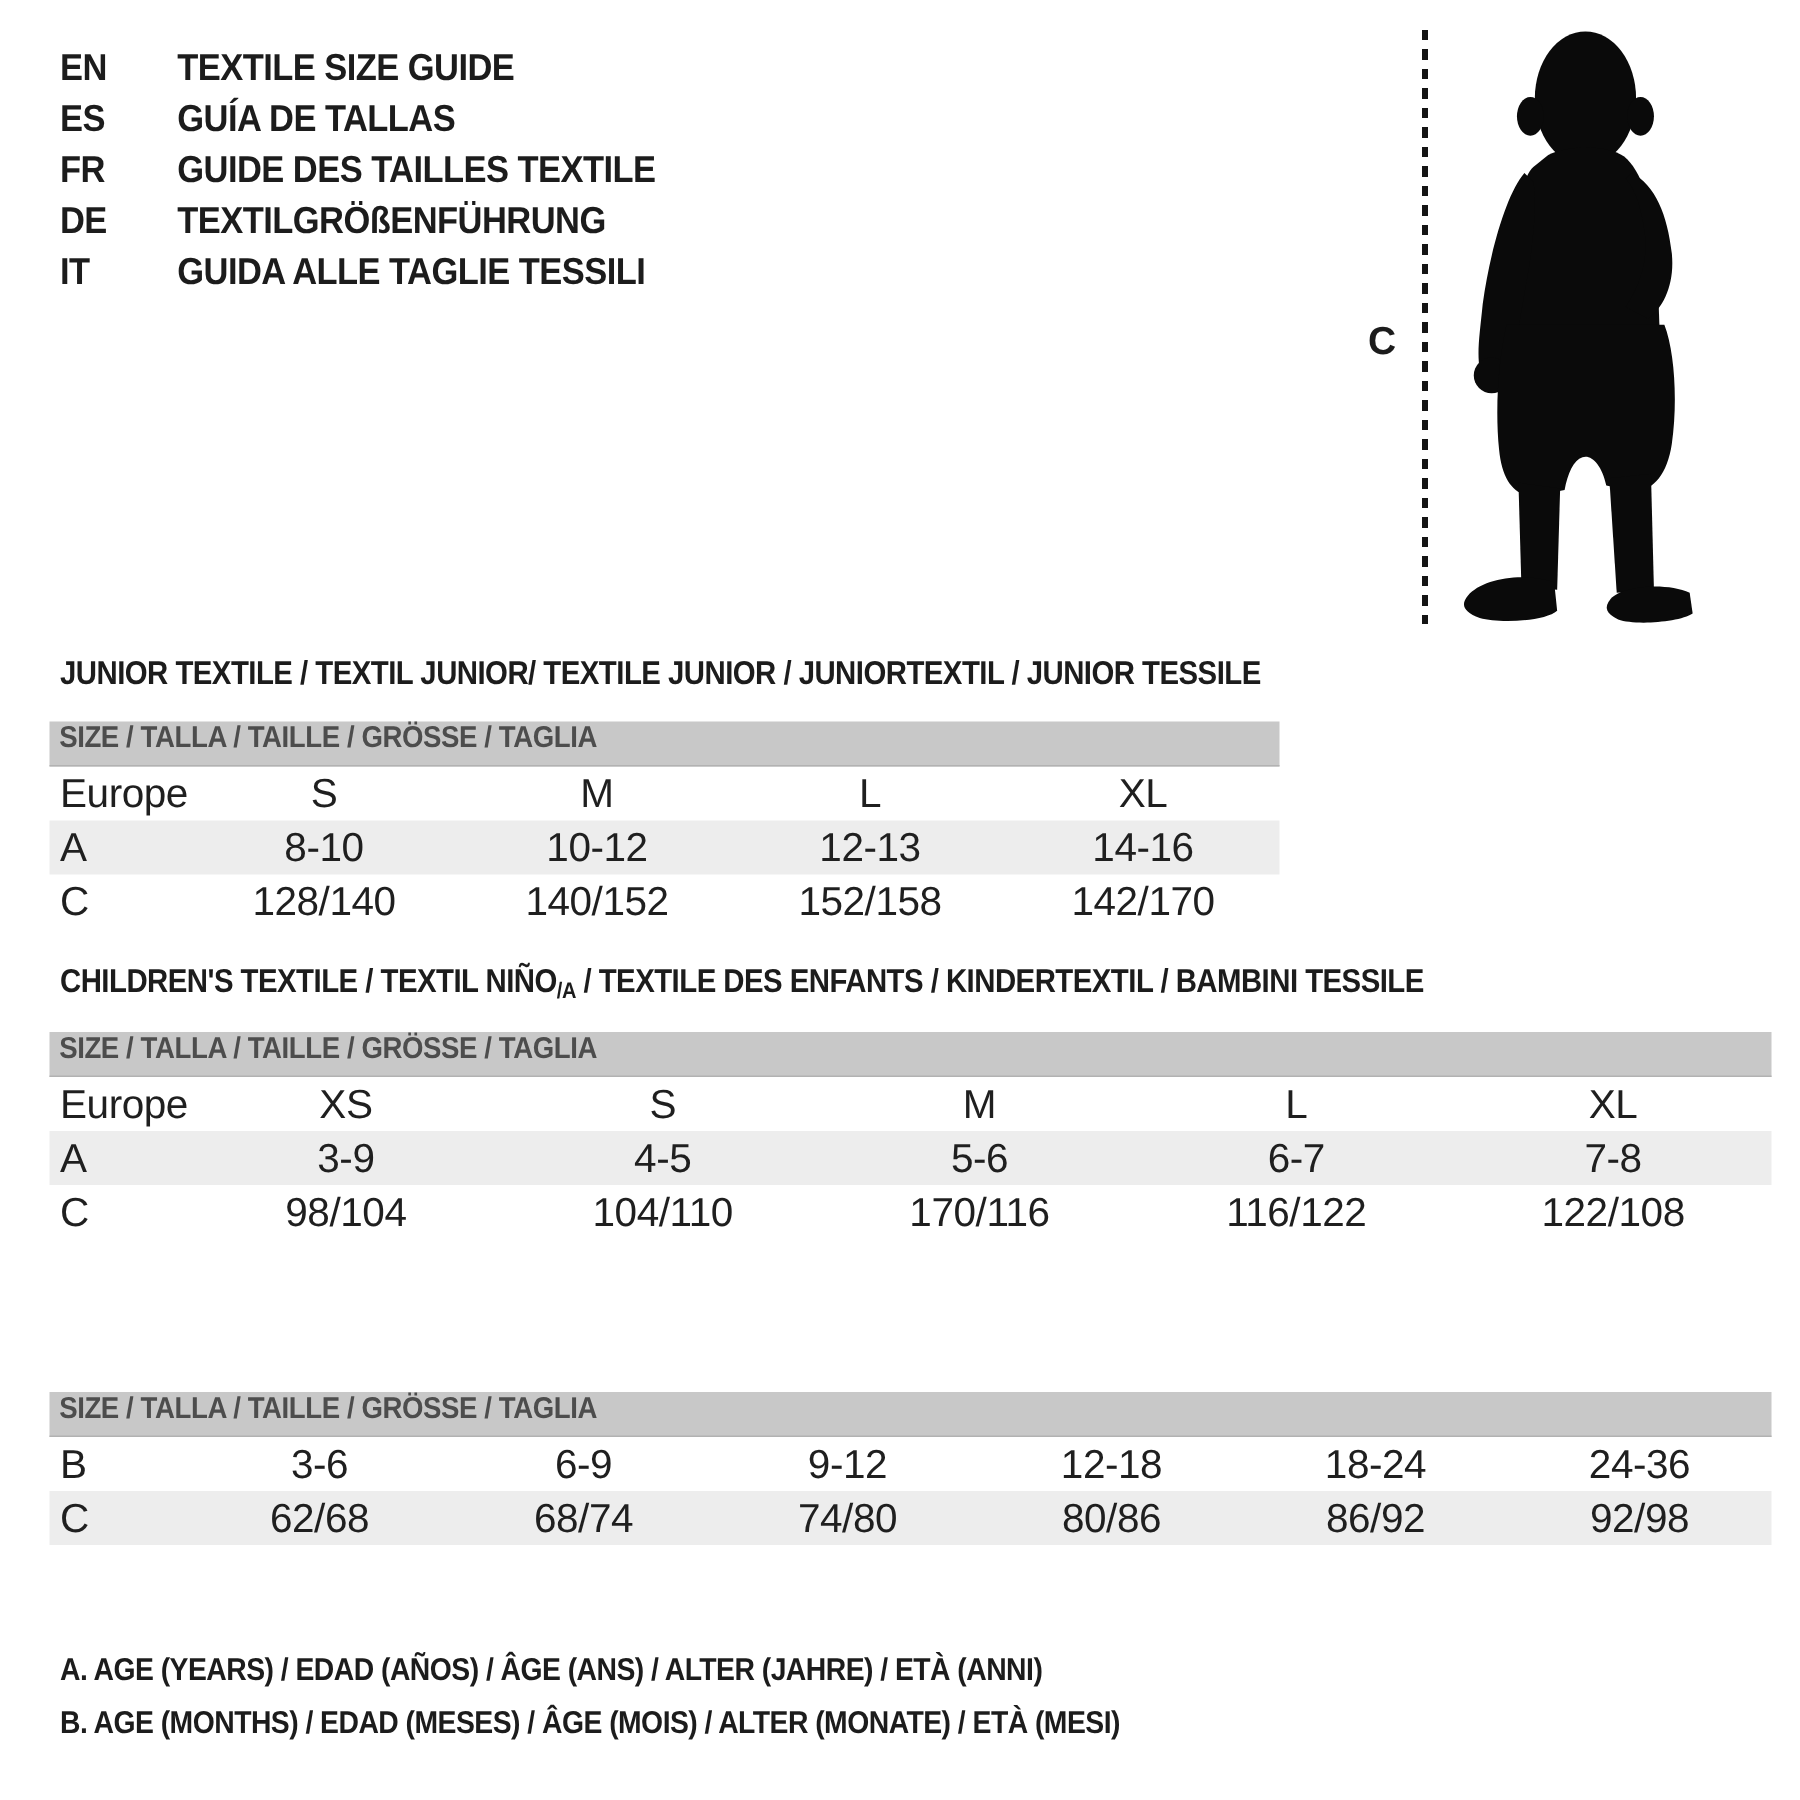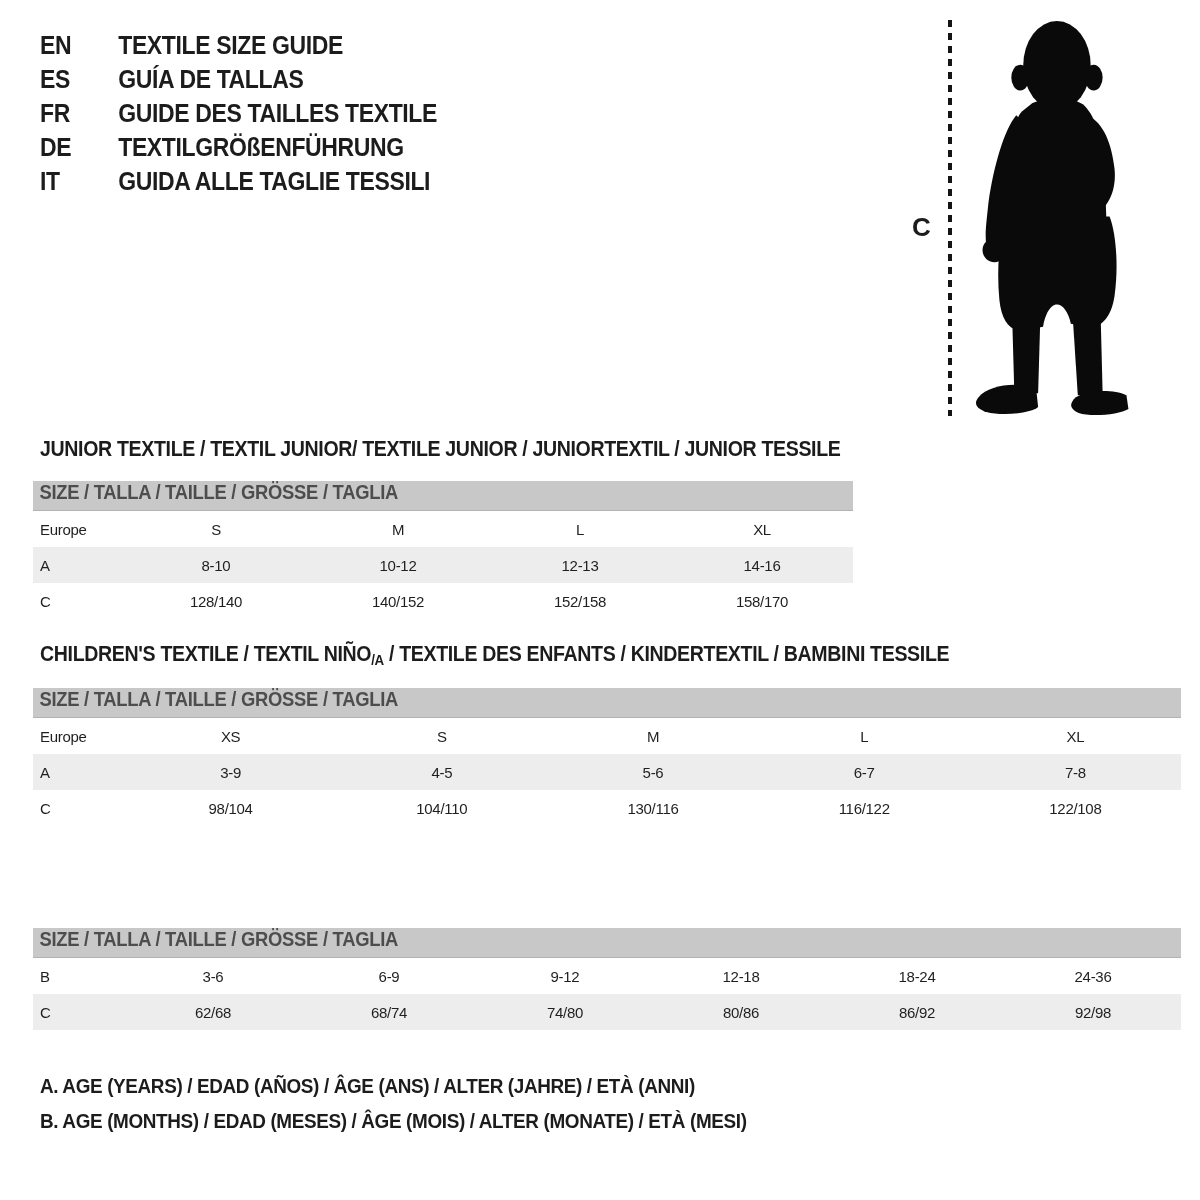--- a/index.html
+++ b/index.html
@@ -47,37 +47,37 @@
     height: 30px; background: #c8c8c8; border-bottom: 1px solid #b2b2b2;
     display: flex; box-sizing: border-box;
   }
   .size-bar span {
     font-weight: 700; font-size: 20px; color: #4d4d4d;
     padding-left: 7px; letter-spacing: -0.3px;
     transform: scaleX(0.92); transform-origin: 0 50%; white-space: nowrap;
   }
   .trow {
     display: grid; height: 36px; align-items: center;
-    font-size: 15px; letter-spacing: -0.3px; color: #1f1f1f;
+    font-size: 27px; letter-spacing: -0.3px; color: #1f1f1f;
   }
   .trow.shaded { background: #ededed; }
   .trow .rlabel { padding-left: 7px; text-align: left; }
   .trow .cell { text-align: center; }
   .w-junior { width: 820px; }
   .w-wide { width: 1148px; }
   .cols4 { grid-template-columns: 92px repeat(4, 1fr); }
   .cols5 { grid-template-columns: 92px repeat(5, 1fr); }
   .cols6 { grid-template-columns: 92px repeat(6, 1fr); }
 
   
   .heading.two-line { line-height: 34px; }
   .heading.two-line div { white-space: nowrap; }
 
   
-  .footnotes { position: absolute; left: 40px; top: 1068px; }
+  .footnotes { position: absolute; left: 40px; top: 1096px; }
   .footnote { height: 35px; display: flex; align-items: center; font-size: 21px; font-weight: 700; letter-spacing: -0.4px; }
 </style>
 </head>
 <body>
 
 <div class="page">
 
   <div class="lang-list">
     <div class="lang-row">
       <span class="inner">
@@ -149,21 +149,21 @@
       <span class="cell">8-10</span>
       <span class="cell">10-12</span>
       <span class="cell">12-13</span>
       <span class="cell">14-16</span>
     </div>
     <div class="trow cols4 w-junior">
       <span class="rlabel">C</span>
       <span class="cell">128/140</span>
       <span class="cell">140/152</span>
       <span class="cell">152/158</span>
-      <span class="cell">158/170</span>
+      <span class="cell">142/170</span>
     </div>
   </div>
 
   <div class="heading" style="top:641px">
     <span class="scx">
       <span>CHILDREN'S TEXTILE / TEXTIL NIÑO</span><span class="sub-a">/A</span><span> / TEXTILE DES ENFANTS / KINDERTEXTIL / BAMBINI TESSILE</span>
     </span>
   </div>
   <div class="size-table" style="top:688px">
     <div class="size-bar w-wide">
@@ -182,21 +182,21 @@
       <span class="cell">3-9</span>
       <span class="cell">4-5</span>
       <span class="cell">5-6</span>
       <span class="cell">6-7</span>
       <span class="cell">7-8</span>
     </div>
     <div class="trow cols5 w-wide">
       <span class="rlabel">C</span>
       <span class="cell">98/104</span>
       <span class="cell">104/110</span>
-      <span class="cell">130/116</span>
+      <span class="cell">170/116</span>
       <span class="cell">116/122</span>
       <span class="cell">122/108</span>
     </div>
   </div>
 
   <div class="size-table" style="top:928px">
     <div class="size-bar w-wide">
       <span>SIZE / TALLA / TAILLE / GRÖSSE / TAGLIA</span>
     </div>
     <div class="trow cols6 w-wide">

